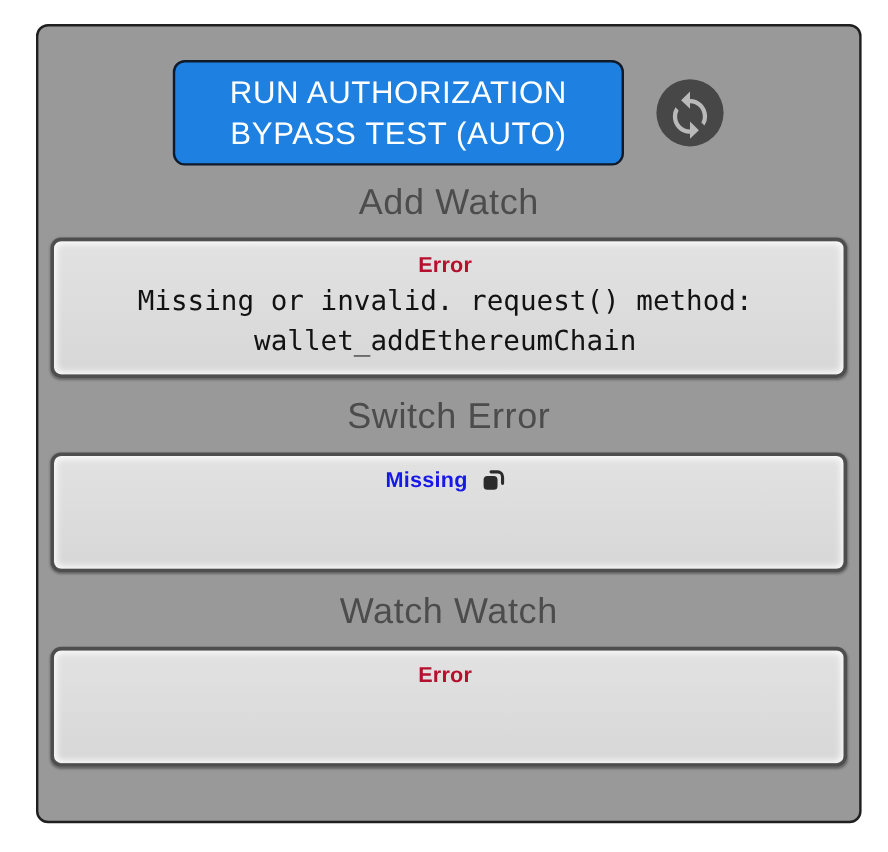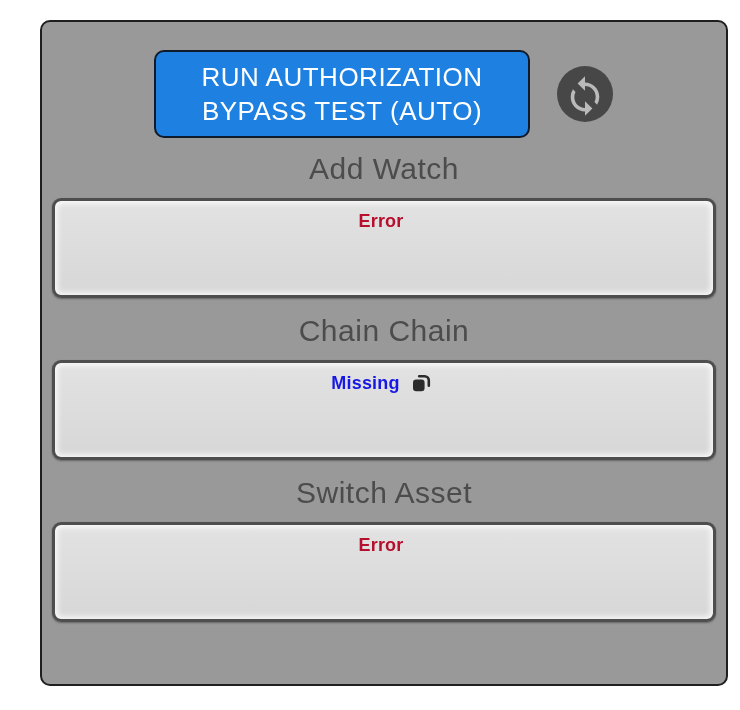--- a/index.html
+++ b/index.html
@@ -1,21 +1,21 @@
 <!DOCTYPE html>
 <html><head>
 <meta charset="utf-8">
 <style>
   * { margin: 0; padding: 0; box-sizing: border-box; }
   html, body { width: 740px; height: 710px; background: #ffffff; overflow: hidden; }
   body { font-family: "Liberation Sans", sans-serif; }
 
   .panel {
     position: absolute;
-    left: 40px; top: 20px;
+    left: 30px; top: 20px;
     width: 688px; height: 666px;
     background: #999999;
     border: 2px solid #1f1f1f;
     border-radius: 10px;
     padding: 28px 8px 0 8px;
   }
 
   .header-row {
     display: flex;
     align-items: center;
@@ -124,42 +124,43 @@
       </span>
     </button>
   </div>
 
   <section>
     <h2 class="section-title">Add Watch</h2>
     <div class="result-card">
       <div class="status-row">
         <span class="status error">Error</span>
       </div>
+      <div class="message">Missing or invalid. request() method: wallet_addEthereumChain</div>
     </div>
   </section>
 
   <section>
-    <h2 class="section-title">Chain Chain</h2>
+    <h2 class="section-title">Switch Error</h2>
     <div class="result-card">
       <div class="status-row">
         <span class="status success">Missing</span>
         <button class="copy-button">
           <span>
             <svg width="21" height="21" viewBox="0 0 21 21">
               <path d="M9.2 3.2 h5.4 a4.2 4.2 0 0 1 4.2 4.2 v5.4" fill="none" stroke="#2b2b2b" stroke-width="2.6" stroke-linecap="round"></path>
               <rect x="3" y="6.6" width="11.6" height="11.6" rx="3.2" fill="#2b2b2b"></rect>
             </svg>
           </span>
         </button>
       </div>
     </div>
   </section>
 
   <section>
-    <h2 class="section-title">Switch Asset</h2>
+    <h2 class="section-title">Watch Watch</h2>
     <div class="result-card">
       <div class="status-row">
         <span class="status error">Error</span>
       </div>
     </div>
   </section>
 
 </div>
 
 </body></html>

